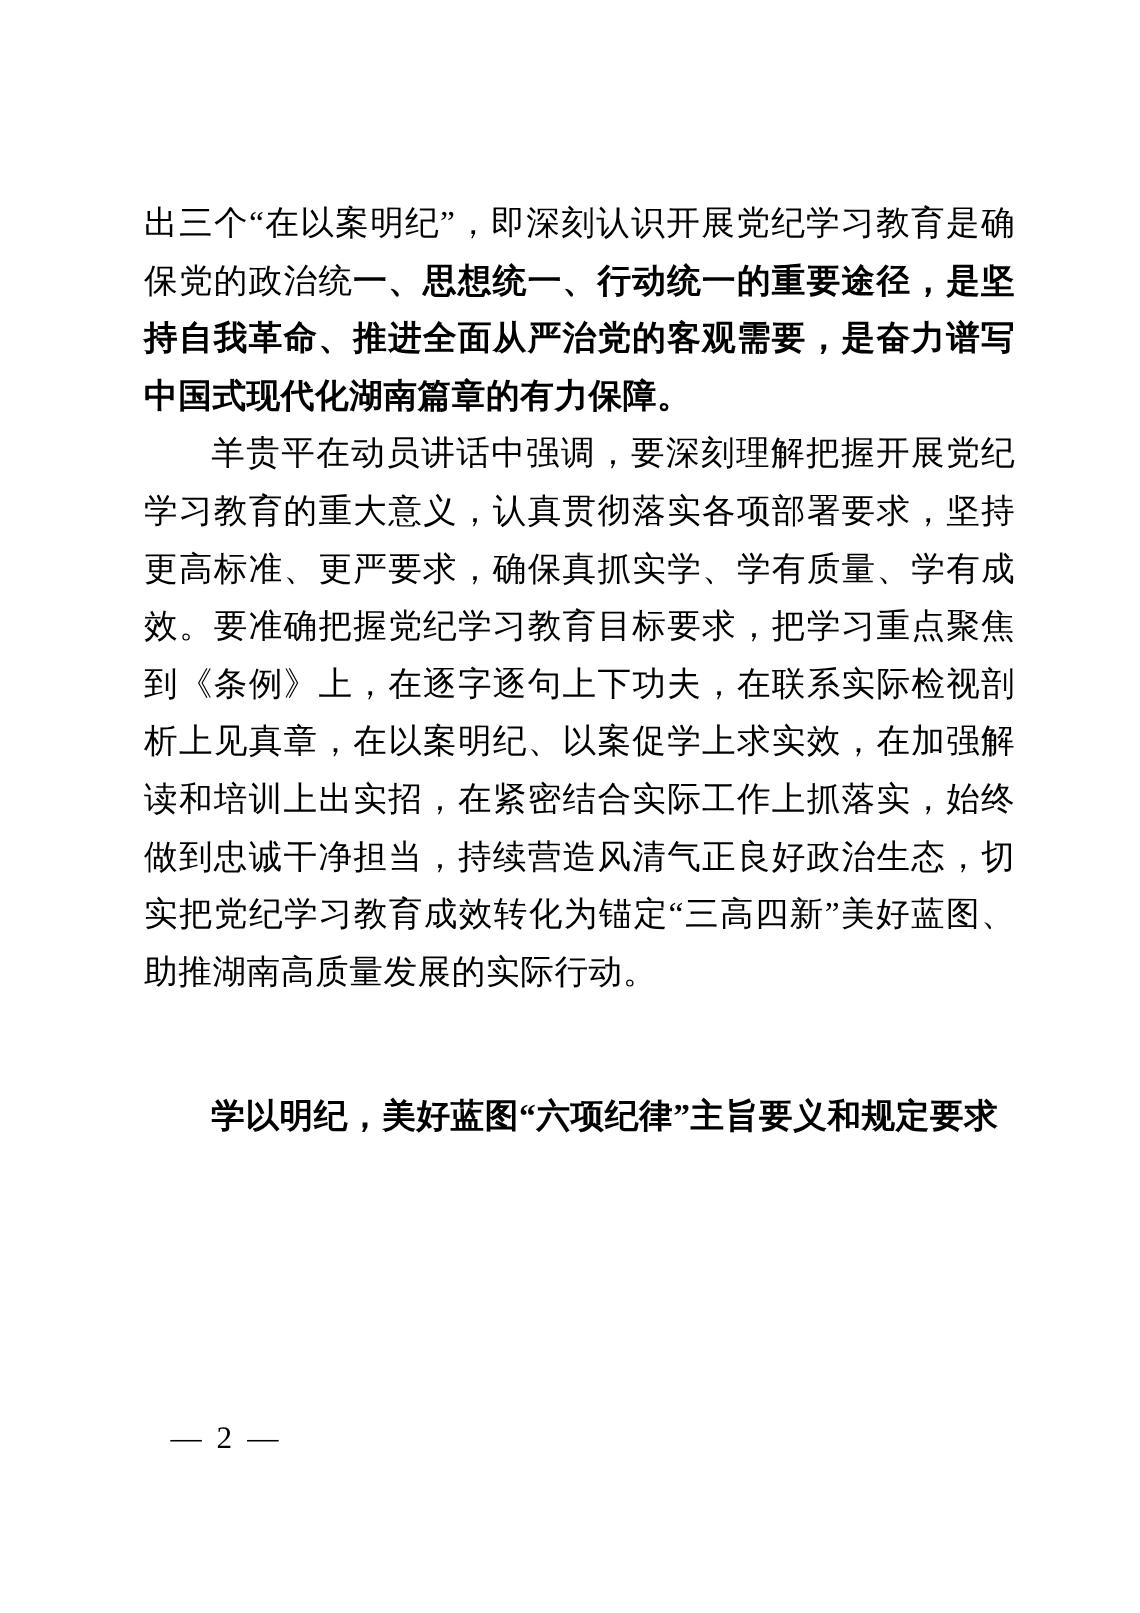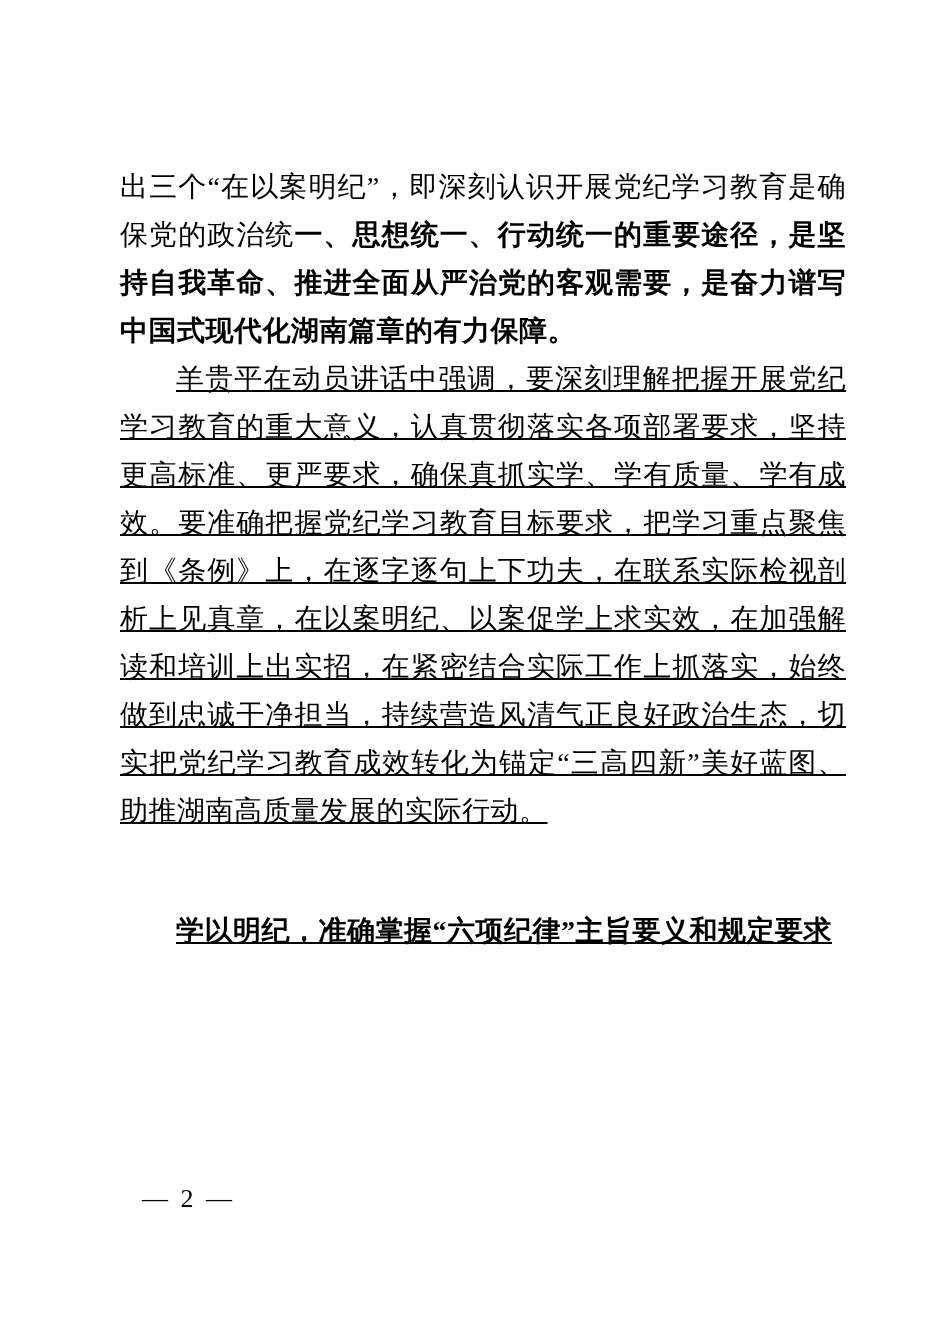--- a/index.html
+++ b/index.html
@@ -24,21 +24,20 @@
   .para {
     margin: 0;
     font-size: 28px;
     line-height: 48px;
     text-align: justify;
     letter-spacing: 0.5px;
     word-break: break-all;
   }
   .indent {
     text-indent: 2em;
-    text-decoration: underline;
   }
   .bold-run {
     font-weight: bold;
   }
   .section-heading {
     font-weight: bold;
     margin-top: 72px;
   }
   .page-number {
     position: absolute;
@@ -52,19 +51,19 @@
 </head>
 <body>
 
 <div class="page">
   <div class="content">
 
     <p class="para"><span>出三个“在以案明纪”，即深刻认识开展党纪学习教育是确保党的政治统</span><span class="bold-run">一、思想统一、行动统一的重要途径，是坚持自我革命、推进全面从严治党的客观需要，是奋力谱写中国式现代化湖南篇章的有力保障。</span></p>
 
     <p class="para indent">羊贵平在动员讲话中强调，要深刻理解把握开展党纪学习教育的重大意义，认真贯彻落实各项部署要求，坚持更高标准、更严要求，确保真抓实学、学有质量、学有成效。要准确把握党纪学习教育目标要求，把学习重点聚焦到《条例》上，在逐字逐句上下功夫，在联系实际检视剖析上见真章，在以案明纪、以案促学上求实效，在加强解读和培训上出实招，在紧密结合实际工作上抓落实，始终做到忠诚干净担当，持续营造风清气正良好政治生态，切实把党纪学习教育成效转化为锚定“三高四新”美好蓝图、助推湖南高质量发展的实际行动。</p>
 
-    <p class="para indent section-heading">学以明纪，准确掌握“六项纪律”主旨要义和规定要求</p>
+    <p class="para indent section-heading">学以明纪，美好蓝图“六项纪律”主旨要义和规定要求</p>
 
 
   </div>
 
   <div class="page-number">— 2 —</div>
 </div>
 
 </body></html>

